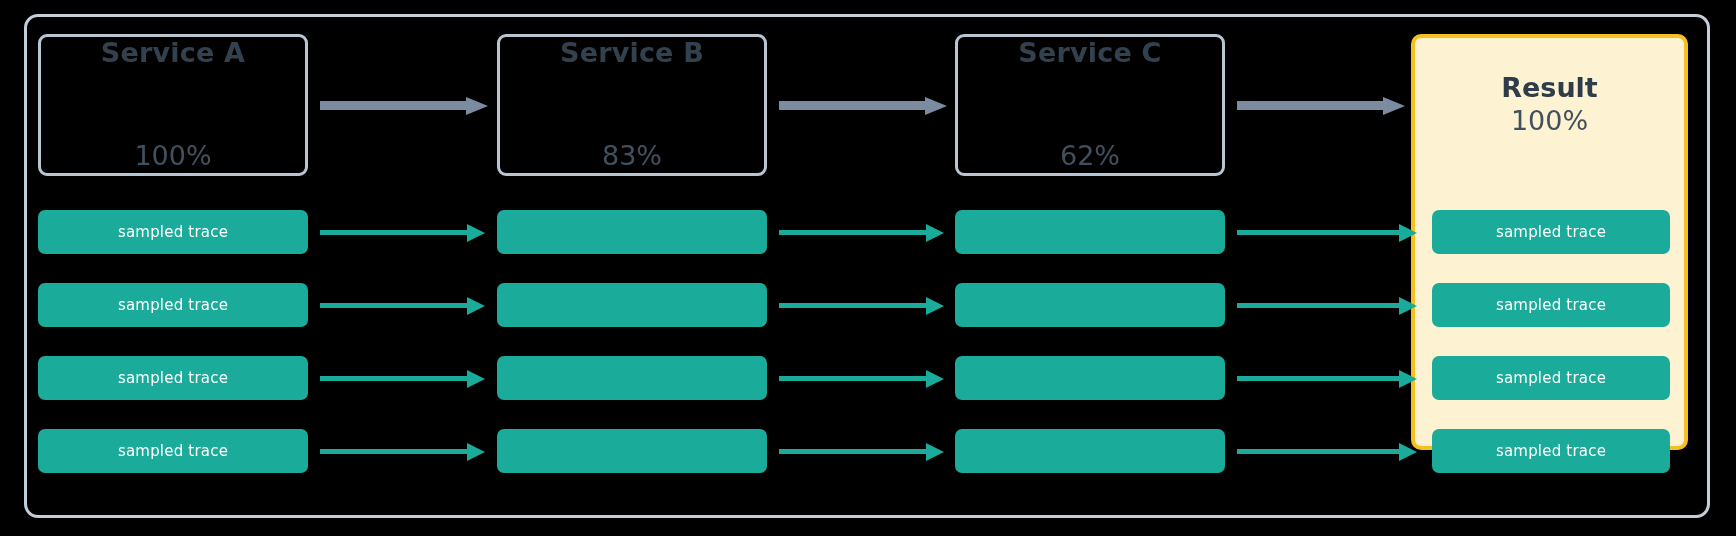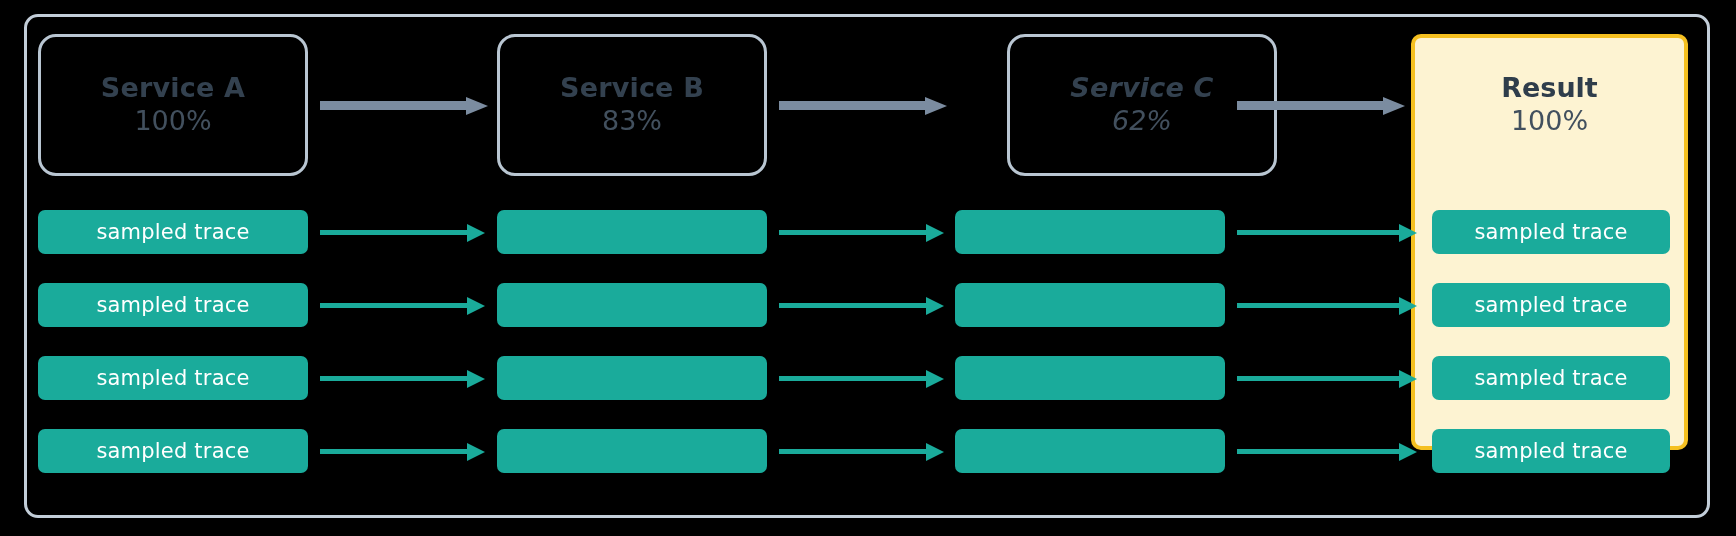--- a/index.html
+++ b/index.html
@@ -47,45 +47,45 @@
     z-index: 1;
   }
 
   
   .svc-box {
     position: absolute;
     top: 34px;
     width: 270px;
     height: 142px;
     border: 3px solid #b9c6d2;
-    border-radius: 18px;
+    border-radius: 9px;
     box-sizing: border-box;
     display: flex;
     flex-direction: column;
     align-items: center;
-    justify-content: center;
+    justify-content: space-between;
     z-index: 2;
   }
   .svc-box .svc-name {
     font-size: 27px;
     font-weight: bold;
     color: #33414f;
     line-height: 1.18;
     letter-spacing: 0.2px;
   }
   .svc-box .svc-pct {
     font-size: 27px;
     font-weight: normal;
     color: #42505e;
     line-height: 1.3;
   }
 
   .svc-a { left: 38px; }
   .svc-b { left: 497px; }
-  .svc-c { left: 1007px; font-style: italic; }
+  .svc-c { left: 955px; }
 
   
   .result-head {
     position: absolute;
     left: 1415px;
     top: 34px;
     width: 269px;
     height: 142px;
     display: flex;
     flex-direction: column;
@@ -154,21 +154,21 @@
     top: 0;
     height: 44px;
     background: #1aab9b;
     border-radius: 7px;
     box-sizing: border-box;
     display: flex;
     align-items: center;
     justify-content: center;
   }
   .bar .bar-label {
-    font-size: 21px;
+    font-size: 15px;
     color: #ffffff;
     font-weight: normal;
     letter-spacing: 0.2px;
   }
 
   .bar-col-1 { left: 38px;   width: 270px; }
   .bar-col-2 { left: 497px;  width: 270px; }
   .bar-col-3 { left: 955px;  width: 270px; }
   .bar-col-4 { left: 1432px; width: 238px; }
 

